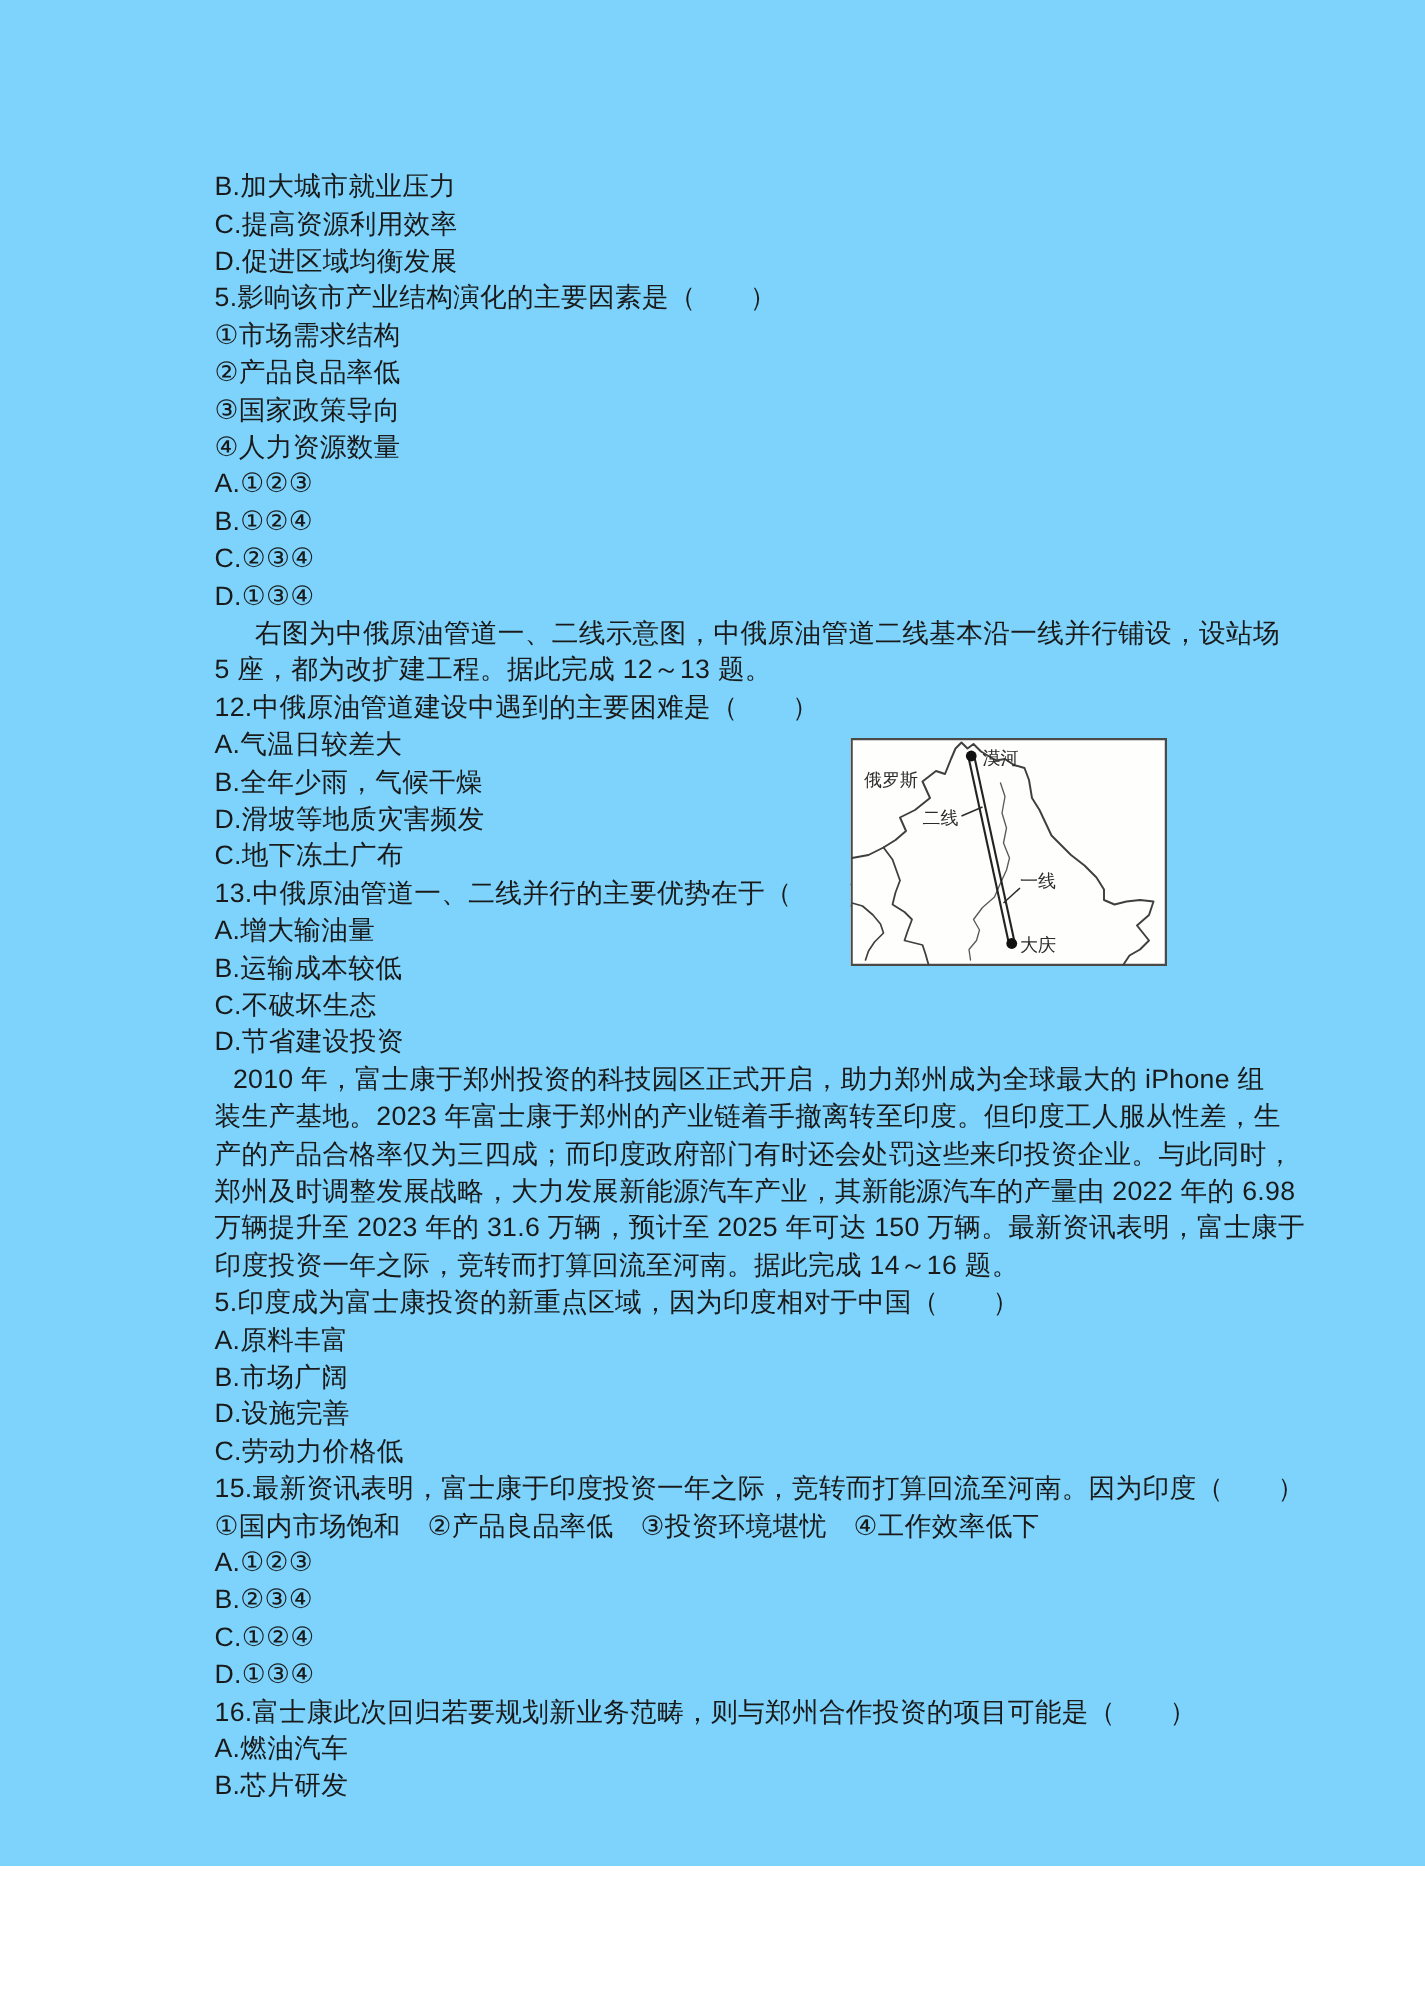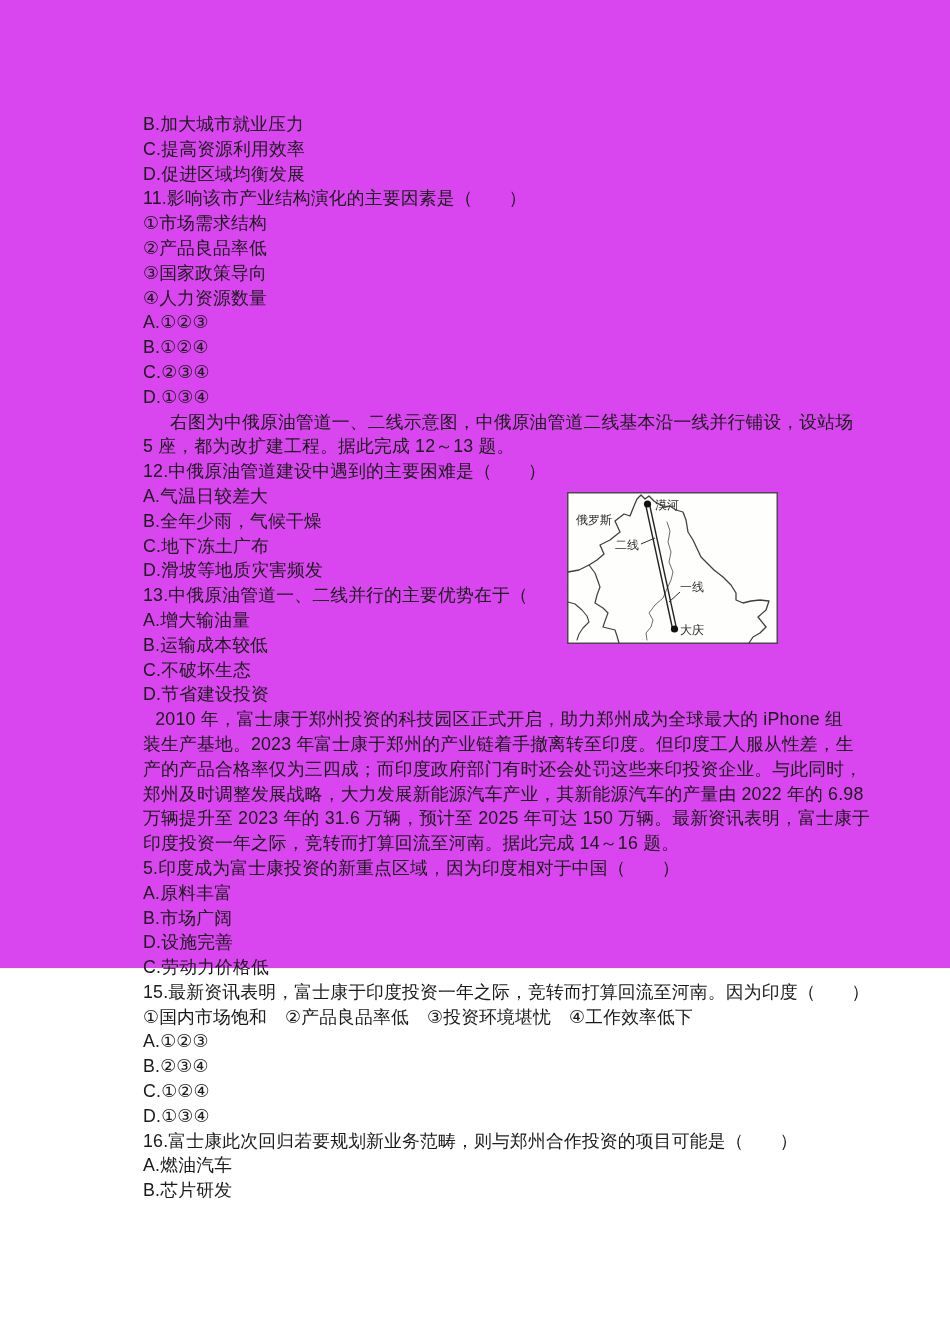--- a/index.html
+++ b/index.html
@@ -4,21 +4,21 @@
 <style>
   html,body{margin:0;padding:0;}
   body{
     width:950px;height:1344px;
     background:#ffffff;
     font-family:"Liberation Sans","DejaVu Sans",sans-serif;
     color:#1a1a1a;
     position:relative;
     overflow:hidden;
   }
-  .page{position:absolute;left:0;top:0;width:950px;height:968px;background:#d946ef;}
+  .page{position:absolute;left:0;top:0;width:950px;height:1244px;background:#7dd3fc;}
   .textcol{
     position:absolute;left:143px;top:112px;width:700px;
     font-size:17.8px;line-height:24.8px;
     letter-spacing:0.2px;
   }
   .line{height:24.8px;white-space:nowrap;}
   .ind-para1{padding-left:27px;text-align:right;}
   .ind-para2{padding-left:11px;text-align:right;}
   
   .mapbox{
@@ -33,36 +33,36 @@
 </style>
 </head>
 <body>
 
 <div class="page">
 
   <div class="textcol">
     <div class="line">B.加大城市就业压力</div>
     <div class="line">C.提高资源利用效率</div>
     <div class="line">D.促进区域均衡发展</div>
-    <div class="line">11.影响该市产业结构演化的主要因素是（　　）</div>
+    <div class="line">5.影响该市产业结构演化的主要因素是（　　）</div>
     <div class="line">①市场需求结构</div>
     <div class="line">②产品良品率低</div>
     <div class="line">③国家政策导向</div>
     <div class="line">④人力资源数量</div>
     <div class="line">A.①②③</div>
     <div class="line">B.①②④</div>
     <div class="line">C.②③④</div>
     <div class="line">D.①③④</div>
     <div class="line ind-para1">右图为中俄原油管道一、二线示意图，中俄原油管道二线基本沿一线并行铺设，设站场</div>
     <div class="line">5 座，都为改扩建工程。据此完成 12～13 题。</div>
     <div class="line">12.中俄原油管道建设中遇到的主要困难是（　　）</div>
     <div class="line">A.气温日较差大</div>
     <div class="line">B.全年少雨，气候干燥</div>
+    <div class="line">D.滑坡等地质灾害频发</div>
     <div class="line">C.地下冻土广布</div>
-    <div class="line">D.滑坡等地质灾害频发</div>
     <div class="line">13.中俄原油管道一、二线并行的主要优势在于（　　）</div>
     <div class="line">A.增大输油量</div>
     <div class="line">B.运输成本较低</div>
     <div class="line">C.不破坏生态</div>
     <div class="line">D.节省建设投资</div>
     <div class="line ind-para2">2010 年，富士康于郑州投资的科技园区正式开启，助力郑州成为全球最大的 iPhone 组</div>
     <div class="line">装生产基地。2023 年富士康于郑州的产业链着手撤离转至印度。但印度工人服从性差，生</div>
     <div class="line">产的产品合格率仅为三四成；而印度政府部门有时还会处罚这些来印投资企业。与此同时，</div>
     <div class="line">郑州及时调整发展战略，大力发展新能源汽车产业，其新能源汽车的产量由 2022 年的 6.98</div>
     <div class="line">万辆提升至 2023 年的 31.6 万辆，预计至 2025 年可达 150 万辆。最新资讯表明，富士康于</div>

